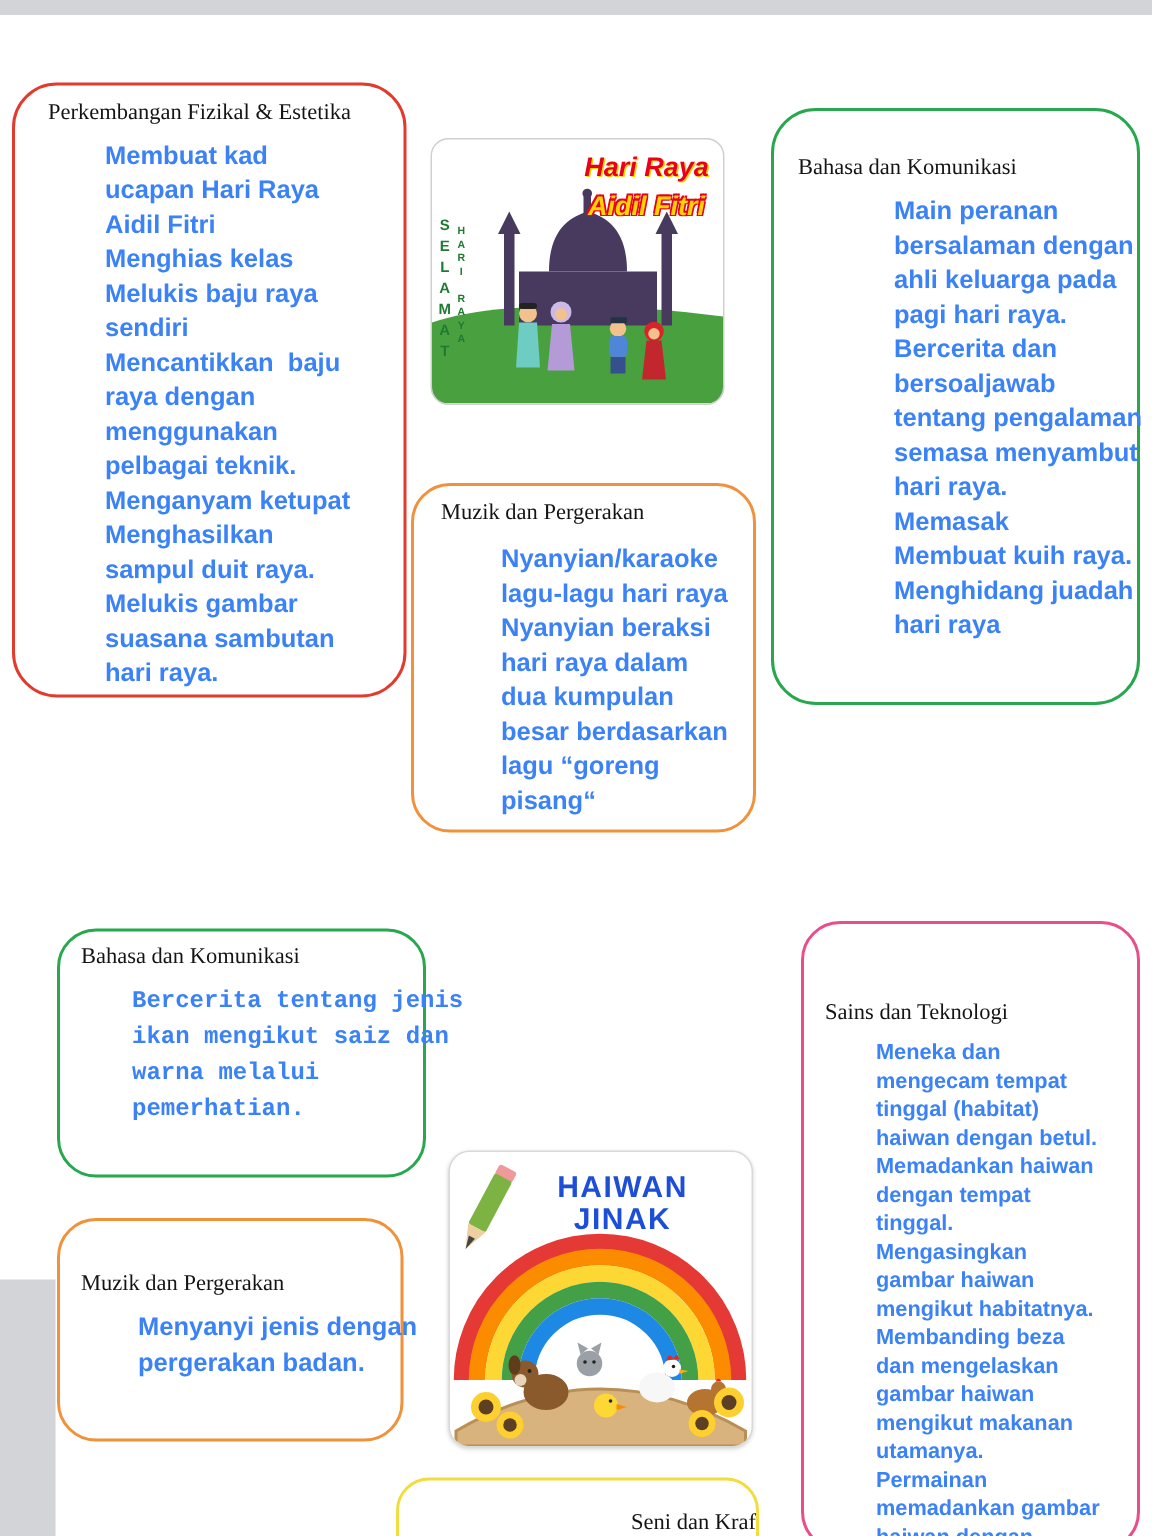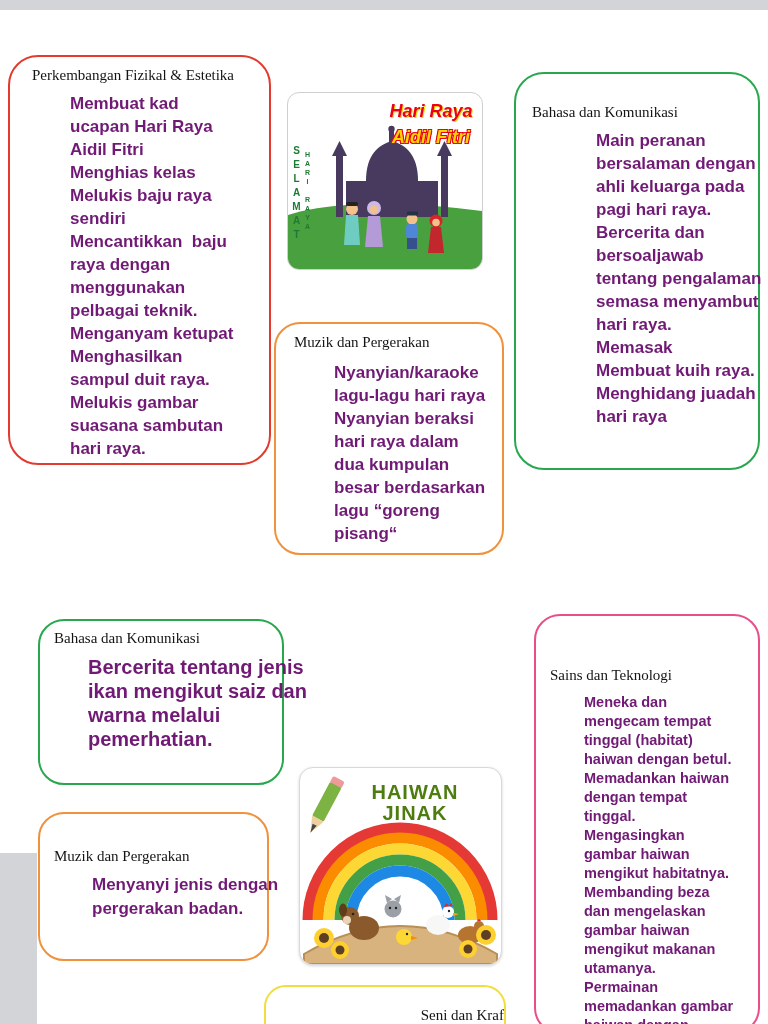--- a/index.html
+++ b/index.html
@@ -5,41 +5,41 @@
   html,body{margin:0;padding:0;}
   body{width:768px;height:1024px;overflow:hidden;background:#e9eaec;}
   #page{position:relative;width:768px;height:1024px;background:#ffffff;overflow:hidden;
         font-family:"Liberation Sans",sans-serif;}
   .chrome{position:absolute;background:#d2d4d8;}
   .chrome.top{left:0;top:0;width:768px;height:10px;}
   .chrome.bl{left:0;top:853px;width:37px;height:171px;}
 
   .card{position:absolute;background:#fff;border:2.5px solid #999;border-radius:28px;box-sizing:border-box;}
   .card-title{margin:0;font-family:"Liberation Serif",serif;font-size:15px;font-weight:400;color:#141414;}
-  .card-body{font-family:"Liberation Sans",sans-serif;font-weight:600;color:#701a75;white-space:pre;}
+  .card-body{font-family:"Liberation Sans",sans-serif;font-weight:600;color:#3b82f6;white-space:pre;}
 
   .fig{position:absolute;background:#fff;overflow:hidden;}
   .fig svg{position:absolute;left:0;top:0;width:100%;height:100%;}
   .fig .ovl{position:absolute;}
   #fig-hariraya{left:287px;top:92px;width:194px;height:176px;border:1px solid #cfcfcf;border-radius:12px;}
   #fig-haiwan{left:299px;top:767px;width:201px;height:196px;border:1px solid #d9d9d9;border-radius:14px;
               box-shadow:0 1px 3px rgba(0,0,0,.18);}
 
   .hr-line1{left:96px;top:8px;width:94px;text-align:center;
             font-style:italic;font-weight:bold;font-size:18px;color:#e8001c;
             text-shadow:1px 1px 0 #ffd400;}
   .hr-line2{left:96px;top:34px;width:94px;text-align:center;
             font-style:italic;font-weight:bold;font-size:18px;color:#ffd400;
             text-shadow:-1px -1px 0 #e8001c,1px -1px 0 #e8001c,-1px 1px 0 #e8001c,1px 1px 0 #e8001c;}
   .vert{writing-mode:vertical-lr;text-orientation:upright;color:#1f7a33;font-weight:bold;}
   .hr-vert1{left:3px;top:52px;height:118px;font-size:10px;letter-spacing:3px;}
   .hr-vert2{left:16px;top:58px;height:110px;font-size:7px;letter-spacing:2px;}
 
   .hj-title{left:50px;top:14px;width:130px;text-align:center;white-space:pre-line;
-            font-weight:bold;font-size:20px;line-height:21px;color:#4d7c0f;letter-spacing:1px;
+            font-weight:bold;font-size:20px;line-height:21px;color:#1d4ed8;letter-spacing:1px;
             text-shadow:-1.5px -1.5px 0 #fff,1.5px -1.5px 0 #fff,-1.5px 1.5px 0 #fff,1.5px 1.5px 0 #fff;}
 </style>
 </head>
 <body>
 
 <div id="page">
 
   <div class="chrome top"></div>
   <div class="chrome bl"></div>
 
@@ -124,21 +124,21 @@
       </g>
     </svg>
     <div class="ovl hr-line1">Hari Raya</div>
     <div class="ovl hr-line2">Aidil Fitri</div>
     <div class="ovl vert hr-vert1">SELAMAT</div>
     <div class="ovl vert hr-vert2">HARI RAYA</div>
   </figure>
 
   <section class="card" style="left:38px;top:619px;width:246px;height:166px;border-color:#27a84e;border-radius:26px;">
     <h2 class="card-title" style="padding:9px 0 0 14px;">Bahasa dan Komunikasi</h2>
-    <div class="card-body" style="padding:8px 0 0 48px;font-size:20px;line-height:24px;">Bercerita tentang jenis
+    <div class="card-body" style="padding:8px 0 0 48px;font-size:16px;line-height:24px;font-family:Liberation Mono, monospace;">Bercerita tentang jenis
 ikan mengikut saiz dan
 warna melalui
 pemerhatian.</div>
   </section>
 
   <section class="card" style="left:38px;top:812px;width:231px;height:149px;border-color:#f0913b;border-radius:26px;">
     <h2 class="card-title" style="padding:34px 0 0 14px;">Muzik dan Pergerakan</h2>
     <div class="card-body" style="padding:8px 0 0 52px;font-size:17px;line-height:24px;">Menyanyi jenis dengan
 pergerakan badan.</div>
   </section>

